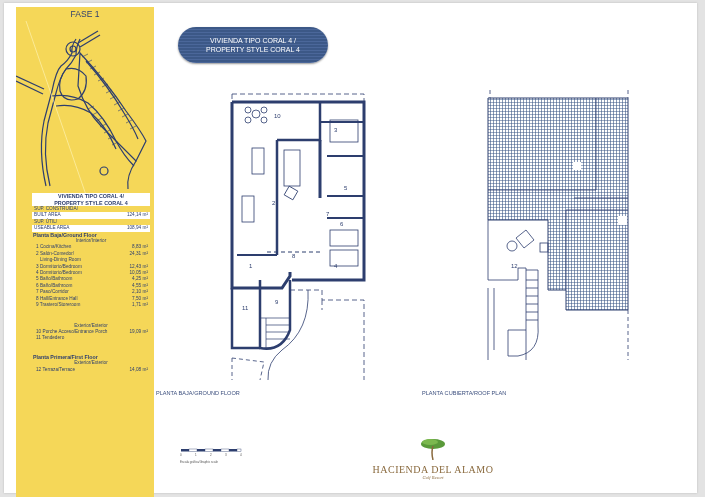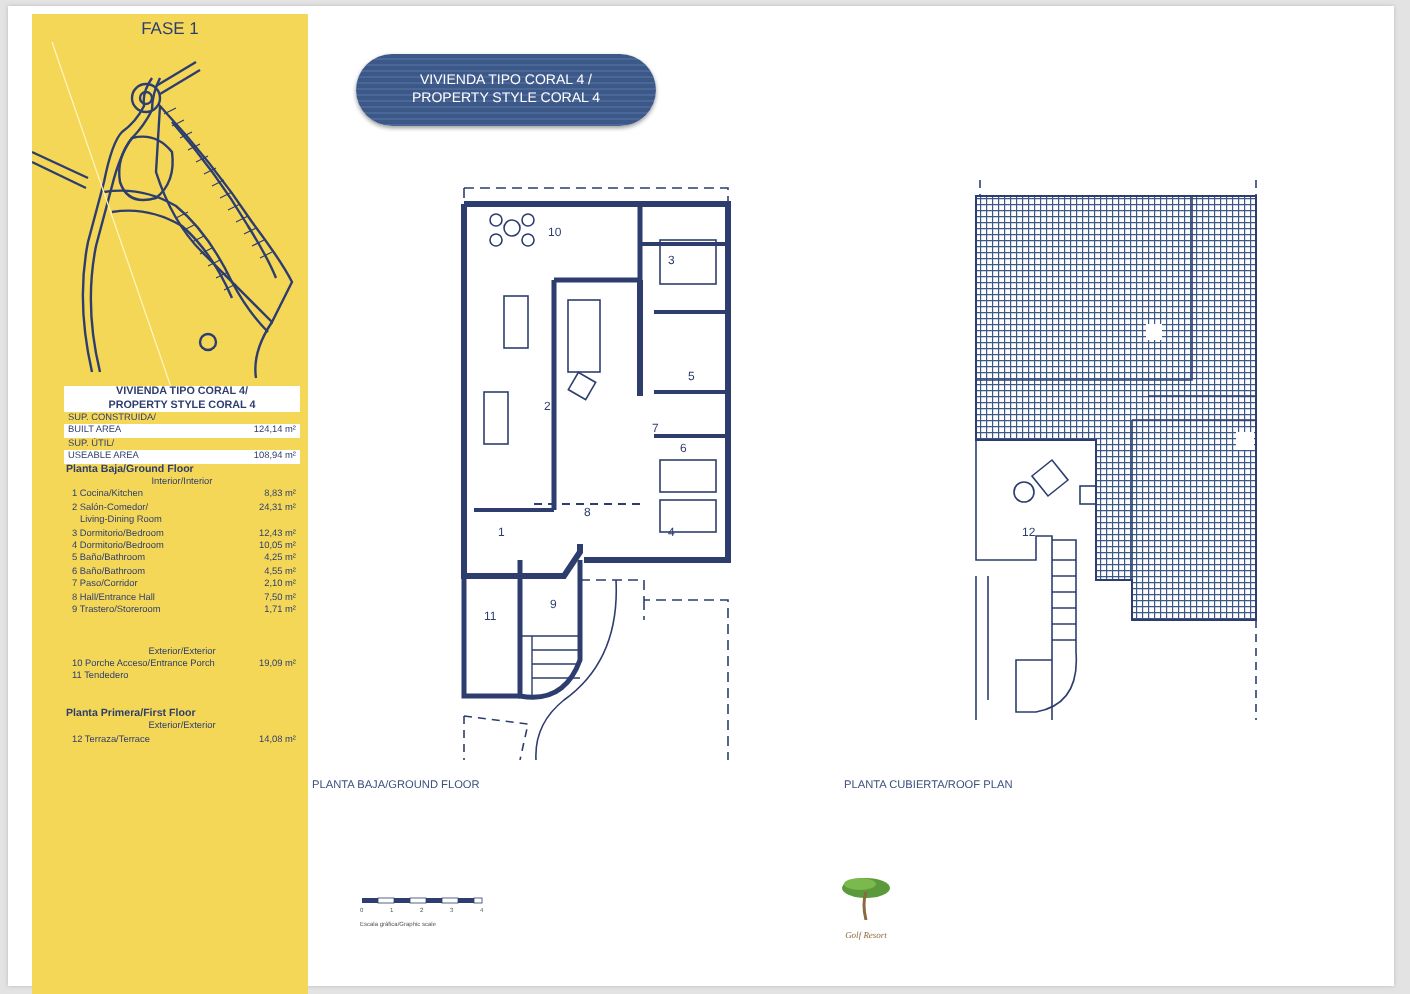--- a/index.html
+++ b/index.html
@@ -234,14 +234,15 @@
     </g>
   </svg>
 </div>
 
 <div class="logo">
   <svg width="30" height="24" viewBox="0 0 30 24">
     <ellipse cx="15" cy="8" rx="12" ry="5" fill="#5a9a3a"></ellipse>
     <ellipse cx="12" cy="6" rx="8" ry="3" fill="#7bb84e"></ellipse>
     <path d="M15 10 Q13 16 15 24" stroke="#8a6a3e" stroke-width="1.5" fill="none"></path>
   </svg>
+  <div class="logo-name">HACIENDA DEL ALAMO</div>
   <div class="logo-sub">Golf Resort</div>
 </div>
 
 </body></html>

